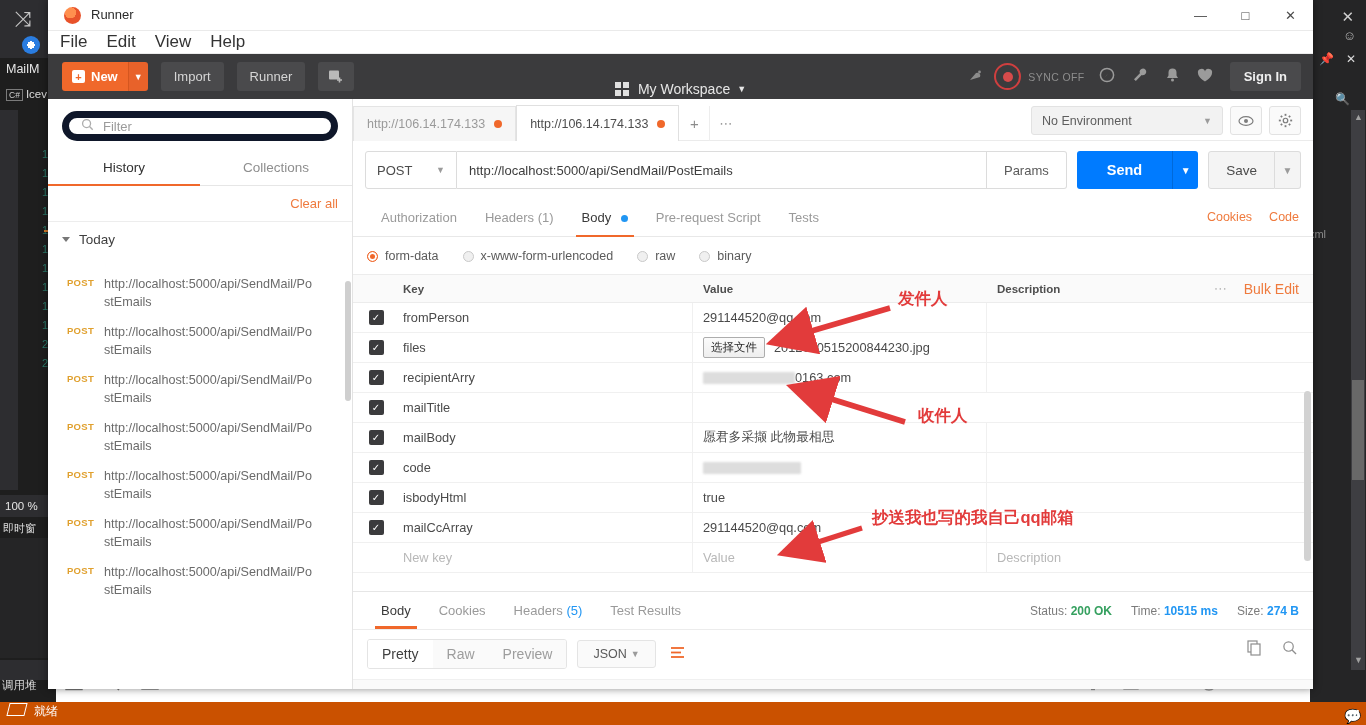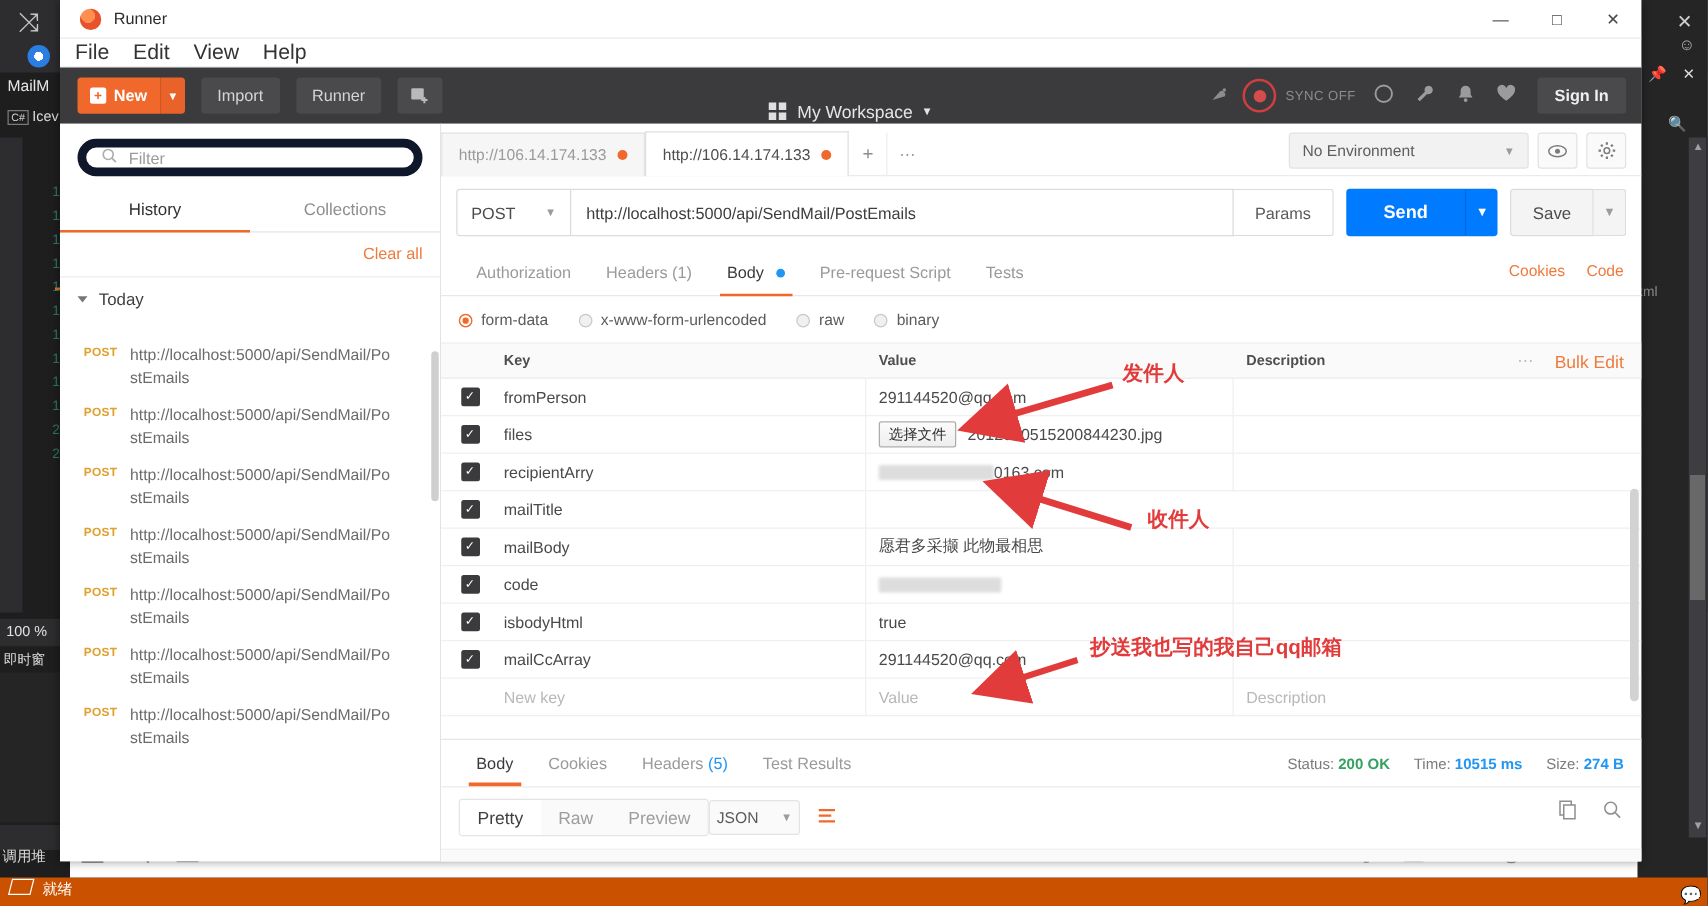--- a/index.html
+++ b/index.html
@@ -203,22 +203,22 @@
   .resp-tab.active { color: #3a3a3a; }
   .resp-tab.active::after { content:''; position:absolute; left:8px; right:8px; bottom:-1px; height:2.5px; background:#f0682b; }
   .resp-tab .num { color: #2196f3; }
   .resp-meta { position: absolute; right: 14px; display: flex; gap: 19px; font-size: 12px; color: #7b7b7b; }
   .resp-meta b { color: #35a05f; font-weight: 600; }
   .resp-meta .blue { color: #2196f3; font-weight: 600; }
   .resp-ctrl { display: flex; align-items: center; padding: 9px 0 0 14px; position: relative; }
   .seg { display: flex; border: 1px solid #e4e4e4; border-radius: 3px; overflow: hidden; }
   .seg div { padding: 6px 14px; font-size: 14px; color: #9d9d9d; background: #fafafa; }
   .seg div.active { color: #3f3f3f; background: #fff; }
-  .json-sel { border: 1px solid #e4e4e4; border-radius: 3px; background: #fafafa;
-    padding: 6px 5px; font-size: 12.5px; color: #5a5a5a; display: flex; align-items: center; gap: 18px;}
+  .json-sel { margin-left: 10px; border: 1px solid #e4e4e4; border-radius: 3px; background: #fafafa;
+    padding: 6px 15px; font-size: 12.5px; color: #5a5a5a; display: flex; align-items: center; gap: 4px;}
   .wrap-ico { margin-left: 9px; color: #f0682b; font-size: 14px; padding: 4px; border: 1px solid transparent; }
   .resp-right-ico { position: absolute; right: 16px; top: 10px; display: flex; gap: 20px; color: #8e8e8e; font-size: 15px; }
   .resp-gutter { position: absolute; left: 0; right: 0; bottom: 0; height: 10px; background: #fafafa; border-top: 1px solid #f0f0f0; }
 
   
   .annot { position: absolute; color: #e23b3b; font-size: 16.5px; font-weight: 600; white-space: nowrap; }
 </style>
 </head>
 <body>
 

